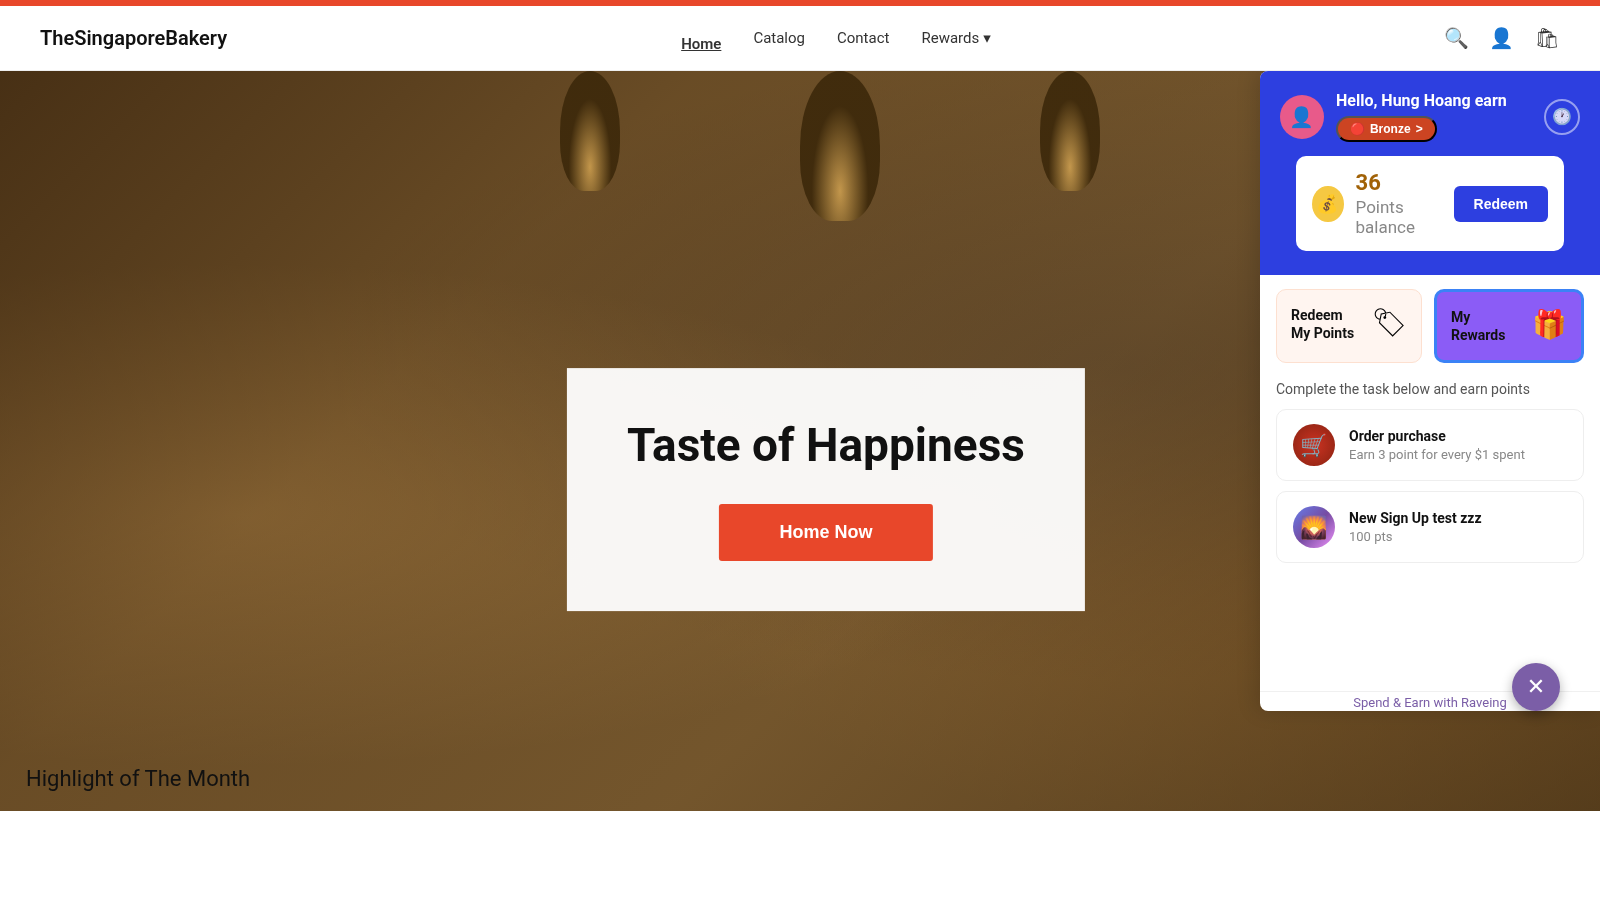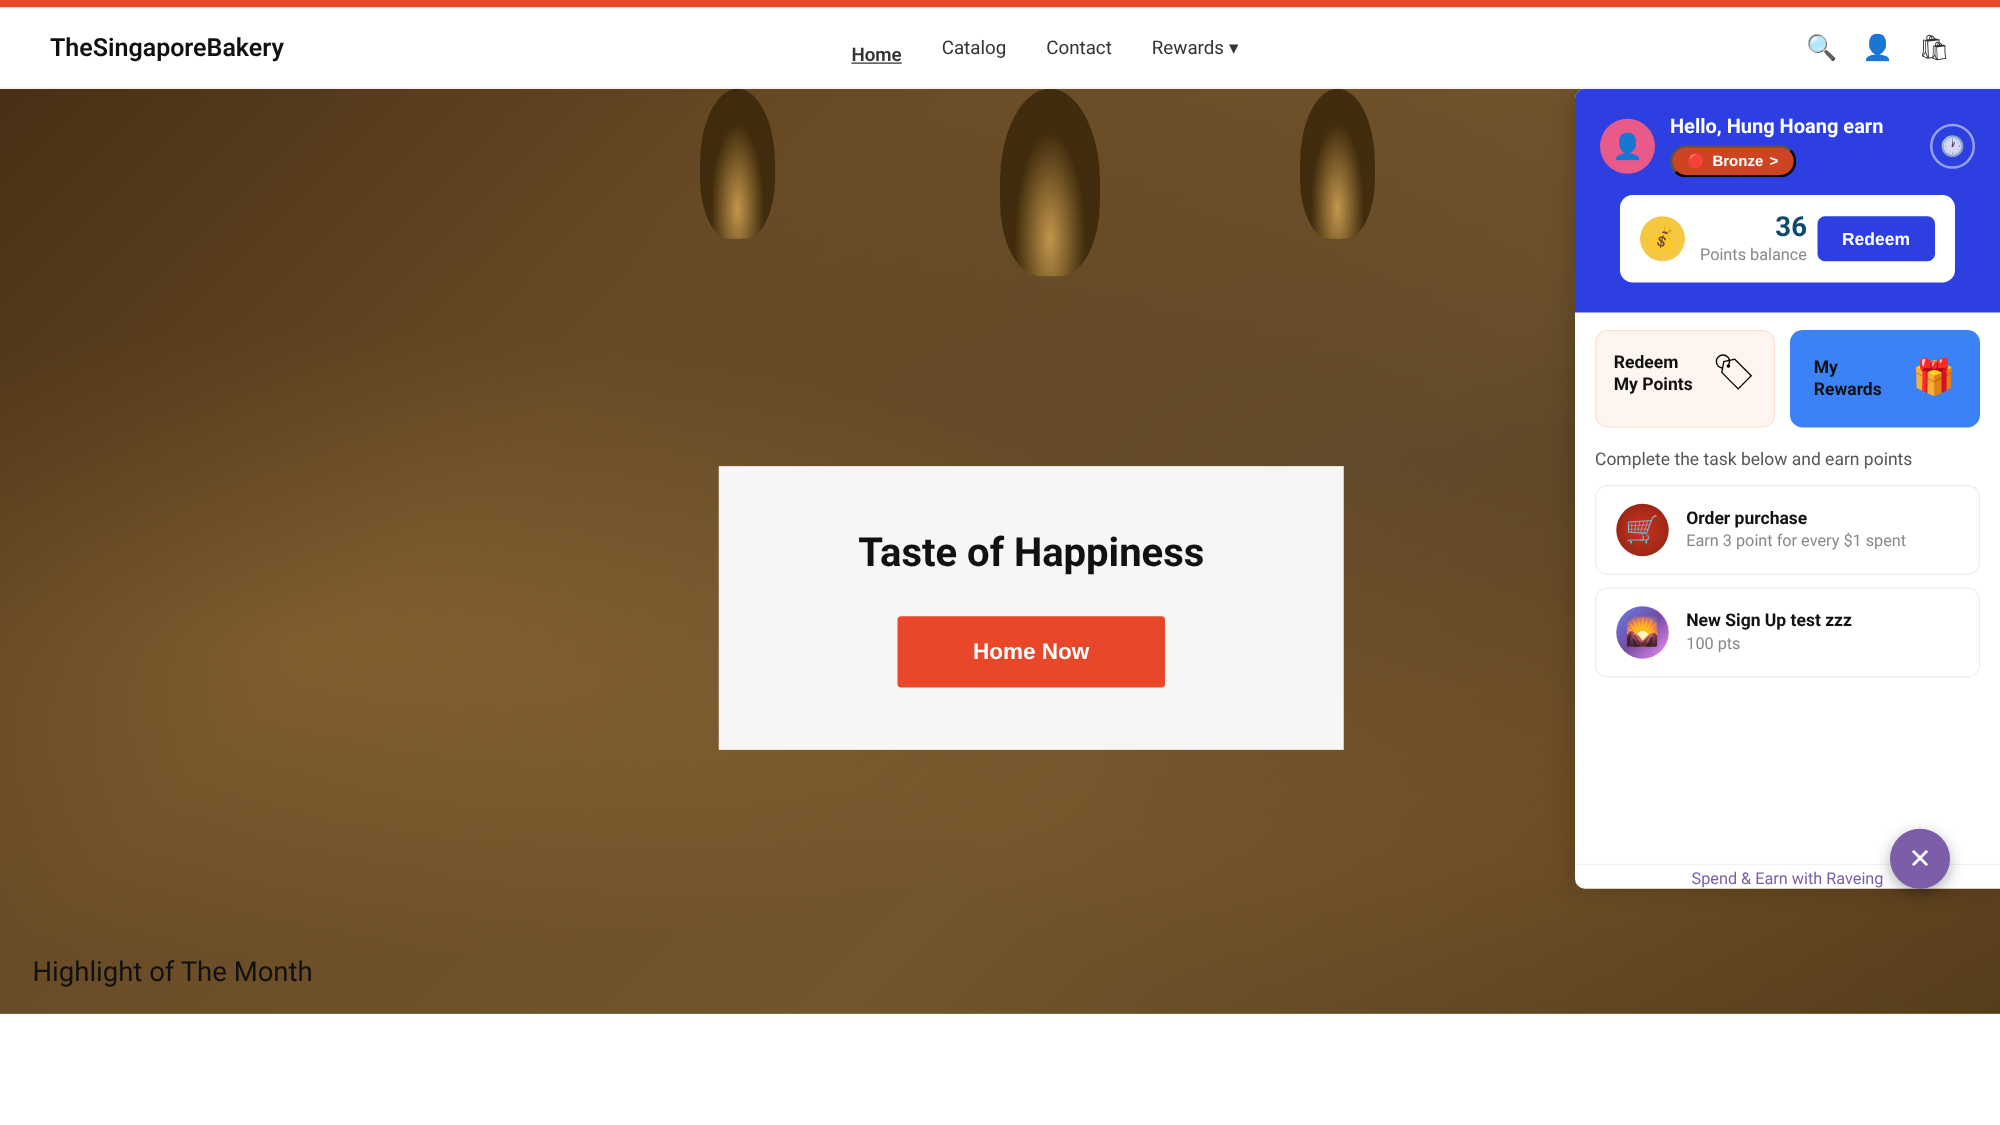--- a/index.html
+++ b/index.html
@@ -120,21 +120,21 @@
       position: absolute;
       left: 50%;
       top: 50%;
       transform: translate(-45%, -30%);
       background: rgba(255,255,255,0.95);
       padding: 50px 60px;
       text-align: center;
       min-width: 500px;
     }
     .hero-title {
-      font-size: 32px;
+      font-size: 46px;
       font-weight: 700;
       color: #111;
       margin-bottom: 32px;
     }
     .shop-now-btn {
       background: #e8472a;
       color: #fff;
       border: none;
       padding: 18px 60px;
       font-size: 18px;
@@ -247,25 +247,24 @@
       border-radius: 50%;
       background: #f5c842;
       display: flex;
       align-items: center;
       justify-content: center;
       font-size: 18px;
     }
     .points-number {
       font-size: 22px;
       font-weight: 700;
-      color: #0c4a6e;
-      text-align: right;
+      color: #a16207;
     }
     .points-label {
-      font-size: 13px;
+      font-size: 17px;
       color: #888;
       margin-top: 2px;
     }
     .redeem-btn {
       background: #2d3fe0;
       color: #fff;
       border: none;
       padding: 10px 20px;
       font-size: 14px;
       font-weight: 600;
@@ -286,22 +285,22 @@
       cursor: pointer;
       display: flex;
       justify-content: space-between;
       align-items: flex-start;
     }
     .action-card.redeem-points {
       background: #fff5f0;
       border: 1px solid #fde0d0;
     }
     .action-card.my-rewards {
-      background: #3b82f6;
-      border: 5px solid #3b82f6;
+      background: #8b5cf6;
+      border: 3px solid #3b82f6;
     }
     .action-card-icon {
       font-size: 28px;
     }
 
     
     .earn-section {
       padding: 4px 16px 8px;
       flex: 1;
     }

